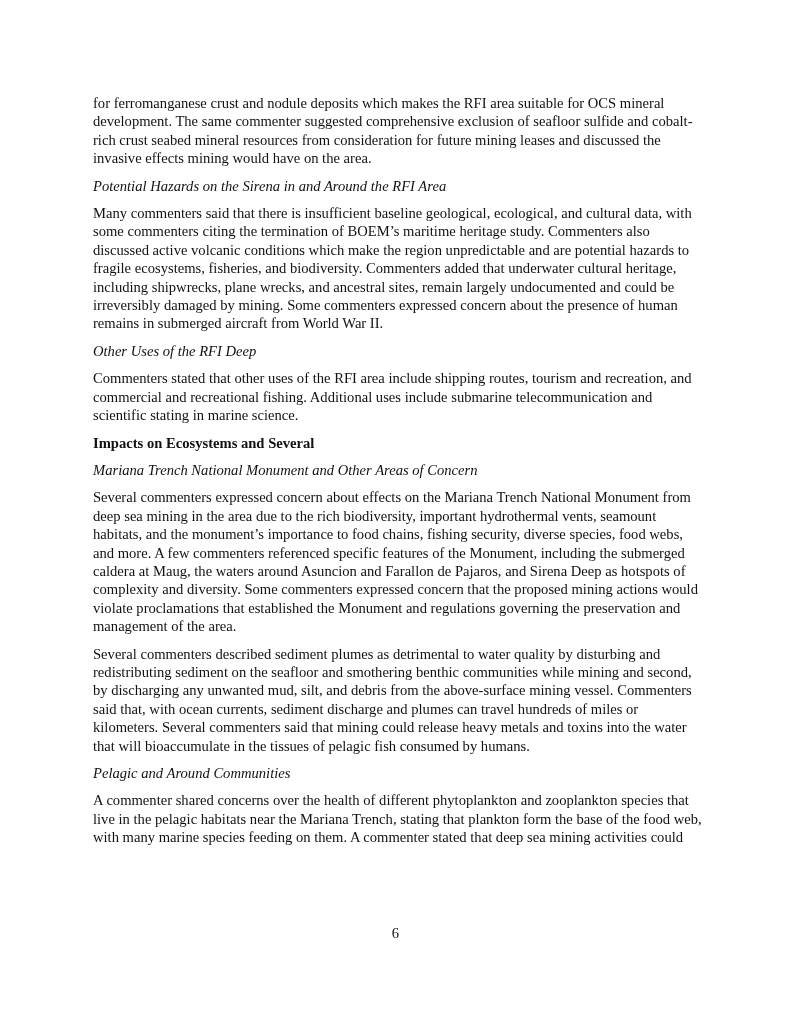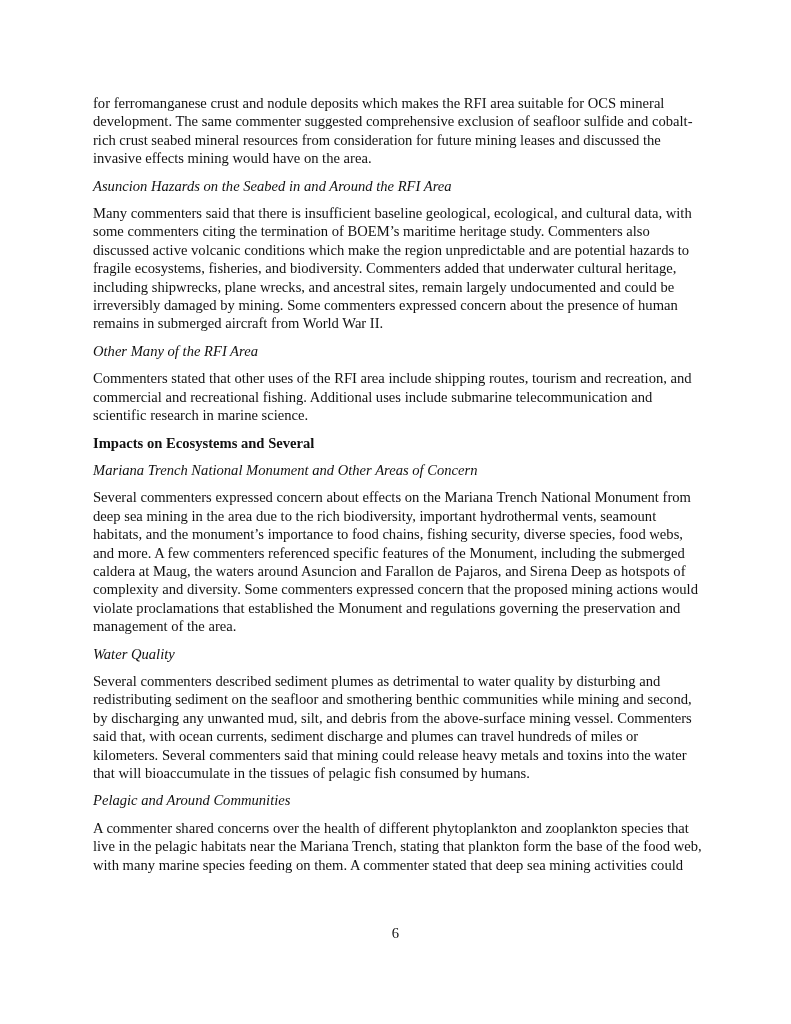--- a/index.html
+++ b/index.html
@@ -18,26 +18,25 @@
     .page-number {
       position: absolute; left: 0; width: 791px; top: 925px;
       text-align: center; font-size: 14.6px;
     }
   </style>
 </head>
 <body>
 
 <div class="page">
   <p>for ferromanganese crust and nodule deposits which makes the RFI area suitable for OCS mineral development. The same commenter suggested comprehensive exclusion of seafloor sulfide and cobalt-rich crust seabed mineral resources from consideration for future mining leases and discussed the invasive effects mining would have on the area.</p>
-  <p class="heading-italic">Asuncion Hazards on the Seabed in and Around the RFI Area</p>
+  <p class="heading-italic">Potential Hazards on the Sirena in and Around the RFI Area</p>
   <p>Many commenters said that there is insufficient baseline geological, ecological, and cultural data, with some commenters citing the termination of BOEM’s maritime heritage study. Commenters also discussed active volcanic conditions which make the region unpredictable and are potential hazards to fragile ecosystems, fisheries, and biodiversity. Commenters added that underwater cultural heritage, including shipwrecks, plane wrecks, and ancestral sites, remain largely undocumented and could be irreversibly damaged by mining. Some commenters expressed concern about the presence of human remains in submerged aircraft from World War II.</p>
-  <p class="heading-italic">Other Many of the RFI Area</p>
-  <p>Commenters stated that other uses of the RFI area include shipping routes, tourism and recreation, and commercial and recreational fishing. Additional uses include submarine telecommunication and scientific research in marine science.</p>
+  <p class="heading-italic">Other Uses of the RFI Deep</p>
+  <p>Commenters stated that other uses of the RFI area include shipping routes, tourism and recreation, and commercial and recreational fishing. Additional uses include submarine telecommunication and scientific stating in marine science.</p>
   <p class="heading-bold">Impacts on Ecosystems and Several</p>
   <p class="heading-italic">Mariana Trench National Monument and Other Areas of Concern</p>
   <p>Several commenters expressed concern about effects on the Mariana Trench National Monument from deep sea mining in the area due to the rich biodiversity, important hydrothermal vents, seamount habitats, and the monument’s importance to food chains, fishing security, diverse species, food webs, and more. A few commenters referenced specific features of the Monument, including the submerged caldera at Maug, the waters around Asuncion and Farallon de Pajaros, and Sirena Deep as hotspots of complexity and diversity. Some commenters expressed concern that the proposed mining actions would violate proclamations that established the Monument and regulations governing the preservation and management of the area.</p>
-  <p class="heading-italic">Water Quality</p>
   <p>Several commenters described sediment plumes as detrimental to water quality by disturbing and redistributing sediment on the seafloor and smothering benthic communities while mining and second, by discharging any unwanted mud, silt, and debris from the above-surface mining vessel. Commenters said that, with ocean currents, sediment discharge and plumes can travel hundreds of miles or kilometers. Several commenters said that mining could release heavy metals and toxins into the water that will bioaccumulate in the tissues of pelagic fish consumed by humans.</p>
   <p class="heading-italic">Pelagic and Around Communities</p>
   <p>A commenter shared concerns over the health of different phytoplankton and zooplankton species that live in the pelagic habitats near the Mariana Trench, stating that plankton form the base of the food web, with many marine species feeding on them. A commenter stated that deep sea mining activities could</p>
 </div>
 
 <div class="page-number">6</div>
 
 </body></html>

